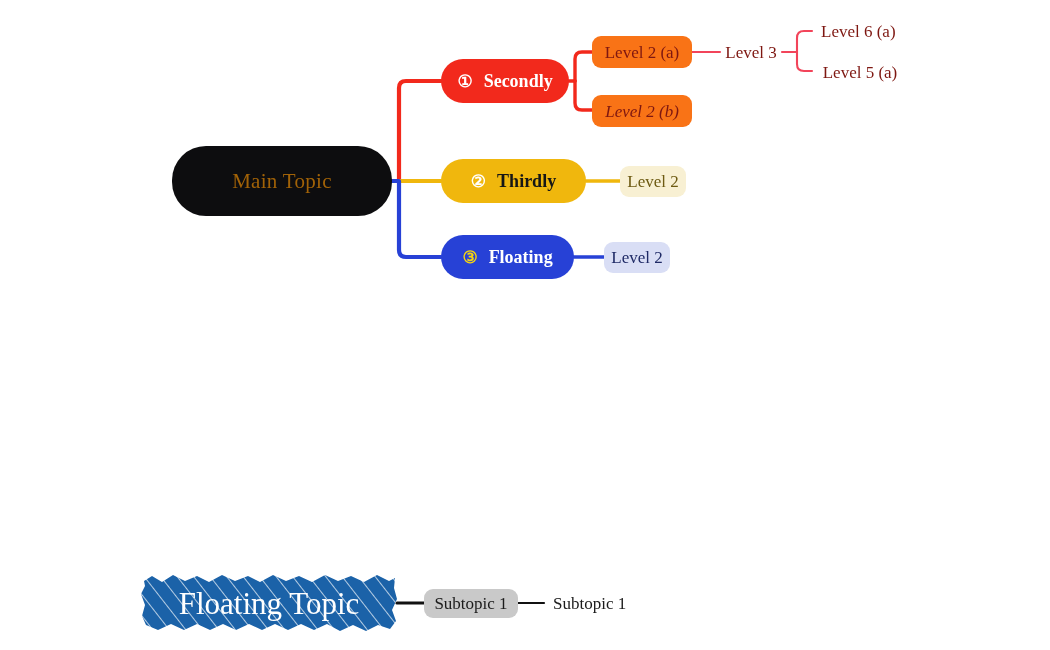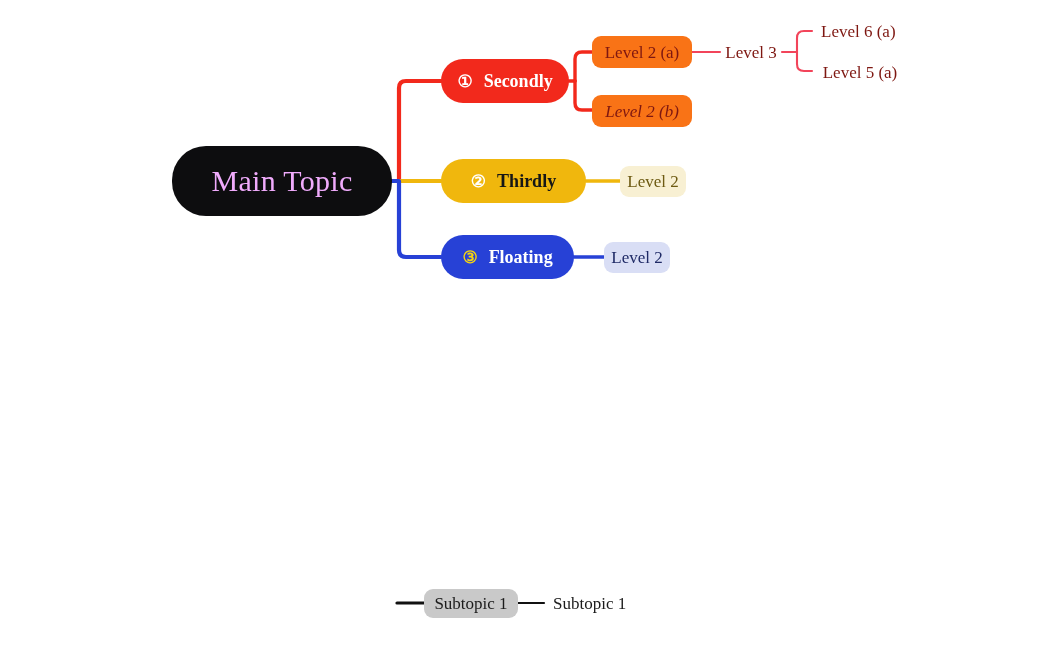--- a/index.html
+++ b/index.html
@@ -35,23 +35,23 @@
     display: flex;
     align-items: center;
     justify-content: center;
     white-space: nowrap;
     line-height: 1;
   }
 
   
   .root-node {
     background: #0d0d0f;
-    color: #f0abfc;
+    color: #a16207;
     border-radius: 34px;
-    font-size: 30px;
+    font-size: 21px;
     letter-spacing: 0.3px;
     padding: 15px 26px;
   }
 
   
   .branch {
     border-radius: 22px;
     font-size: 18px;
     font-weight: bold;
     padding: 0 22px;
@@ -170,20 +170,43 @@
 
   <div class="node branch branch-blue" style="left:441px; top:235px; width:133px; height:44px;">
     <span class="badge badge-blue">③</span>
     <span>Floating</span>
   </div>
 
   <div class="node chip chip-lavender" style="left:604px; top:242px; width:66px; height:31px;">
     <span>Level 2</span>
   </div>
 
+  <div class="node floating" style="left:140px; top:572px; width:258px; height:62px;">
+    <svg class="floating-art" viewBox="0 0 258 62" preserveAspectRatio="none" xmlns="http://www.w3.org/2000/svg">
+      <defs>
+        <pattern id="hatch" width="13" height="13" patternUnits="userSpaceOnUse" patternTransform="rotate(-38)">
+          <rect width="13" height="13" fill="#1B62A8"></rect>
+          <line x1="0" y1="0" x2="0" y2="13" stroke="#ffffff" stroke-width="1.6" opacity="0.85"></line>
+        </pattern>
+        <clipPath id="ragged">
+          <path d="M4,9 L12,4 L22,10 L33,3 L45,9 L57,4 L69,10 L82,3 L95,9 L108,4
+                   L120,10 L133,3 L146,9 L159,4 L172,10 L185,3 L198,9 L211,4
+                   L224,10 L237,3 L249,9 L255,6 L254,16 L257,27 L252,38 L256,49
+                   L250,57 L238,53 L226,59 L213,53 L200,59 L187,52 L174,58
+                   L161,52 L148,58 L135,52 L122,58 L109,52 L96,58 L83,52
+                   L70,58 L57,52 L44,58 L31,52 L18,58 L6,53 L2,44 L5,33
+                   L1,22 L5,14 Z"></path>
+        </clipPath>
+      </defs>
+      <g clip-path="url(#ragged)">
+        <rect x="0" y="0" width="258" height="62" fill="url(#hatch)"></rect>
+      </g>
+    </svg>
+    <span class="floating-label">Floating Topic</span>
+  </div>
 
   <div class="node chip chip-gray" style="left:424px; top:589px; width:94px; height:29px;">
     <span>Subtopic 1</span>
   </div>
 
   <div class="node chip chip-bare-dk" style="left:544px; top:589px; width:96px; height:29px; justify-content:flex-start;">
     <span>Subtopic 1</span>
   </div>
 
 </div>

